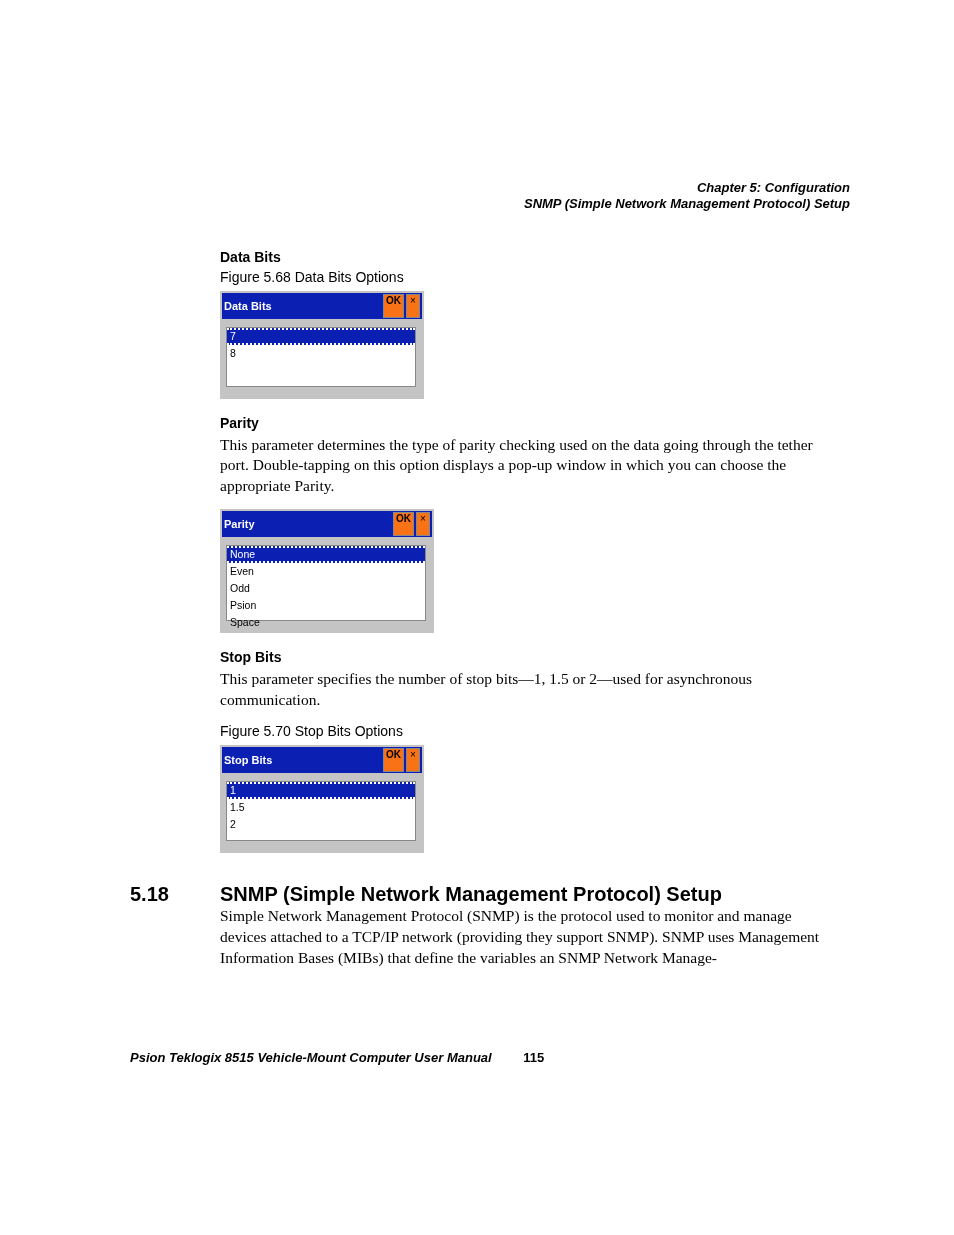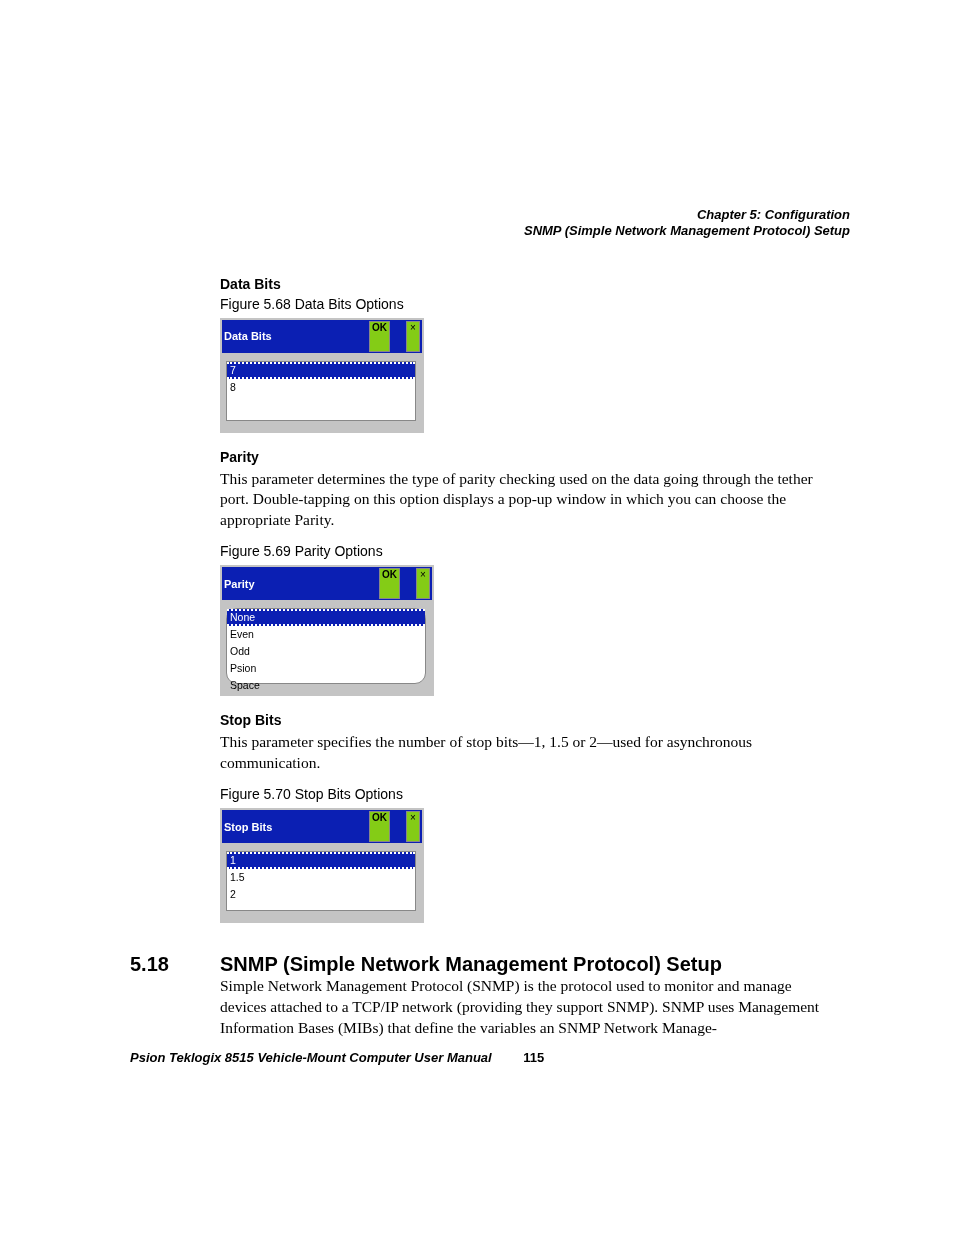--- a/index.html
+++ b/index.html
@@ -20,21 +20,20 @@
     width: 720px;
   }
   .hdr {
     text-align: right;
     font-family: "Trebuchet MS", "Segoe UI", sans-serif;
     font-style: italic;
     font-weight: 700;
     font-size: 13px;
     line-height: 1.25;
     margin-bottom: 36px;
-    margin-top: 27px;
   }
   .content {
     margin-left: 90px;
     width: 620px;
   }
   .subhead {
     font-family: "Trebuchet MS", "Segoe UI", sans-serif;
     font-weight: 700;
     font-size: 14px;
     margin-top: 6px;
@@ -62,30 +61,30 @@
     color: #fff;
     font-family: Verdana, sans-serif;
     font-weight: 700;
     font-size: 11px;
     padding: 1px 2px;
     display: flex;
     align-items: center;
   }
   .dlg-title .t { flex: 1; }
   .btn-ok, .btn-close {
-    background: #84cc16;
+    background: #f97316;
     color: #000;
     font-family: Verdana, sans-serif;
     font-weight: 700;
     font-size: 10px;
     border: 1px solid #888;
-    height: 31px;
+    height: 24px;
     line-height: 12px;
     padding: 0 2px;
-    margin-left: 16px;
+    margin-left: 2px;
     text-align: center;
     min-width: 16px;
     box-sizing: border-box;
   }
   .btn-close { min-width: 14px; font-weight: 400; }
   .dlg-body {
     background: #c4c4c4;
     padding: 8px 4px 10px 4px;
   }
   .listbox {
@@ -166,30 +165,29 @@
         <div class="listbox" style="width:190px; height:60px;">
           <div class="opt sel">7</div>
           <div class="opt">8</div>
         </div>
       </div>
     </div>
 
     
     <div class="subhead">Parity</div>
     <div class="para">This parameter determines the type of parity checking used on the data going through the tether port. Double-tapping on this option displays a pop-up window in which you can choose the appropriate Parity.</div>
-    <div class="figcap">Figure 5.69 Parity Options</div>
 
     <div class="dlg" style="width:210px;">
       <div class="dlg-title">
         <span class="t">Parity</span>
         <span class="btn-ok">OK</span>
         <span class="btn-close">×</span>
       </div>
       <div class="dlg-body">
-        <div class="listbox" style="width:200px; height:76px;border-radius:11px;">
+        <div class="listbox" style="width:200px; height:76px;">
           <div class="opt sel">None</div>
           <div class="opt">Even</div>
           <div class="opt">Odd</div>
           <div class="opt">Psion</div>
           <div class="opt">Space</div>
         </div>
       </div>
     </div>
 
     

